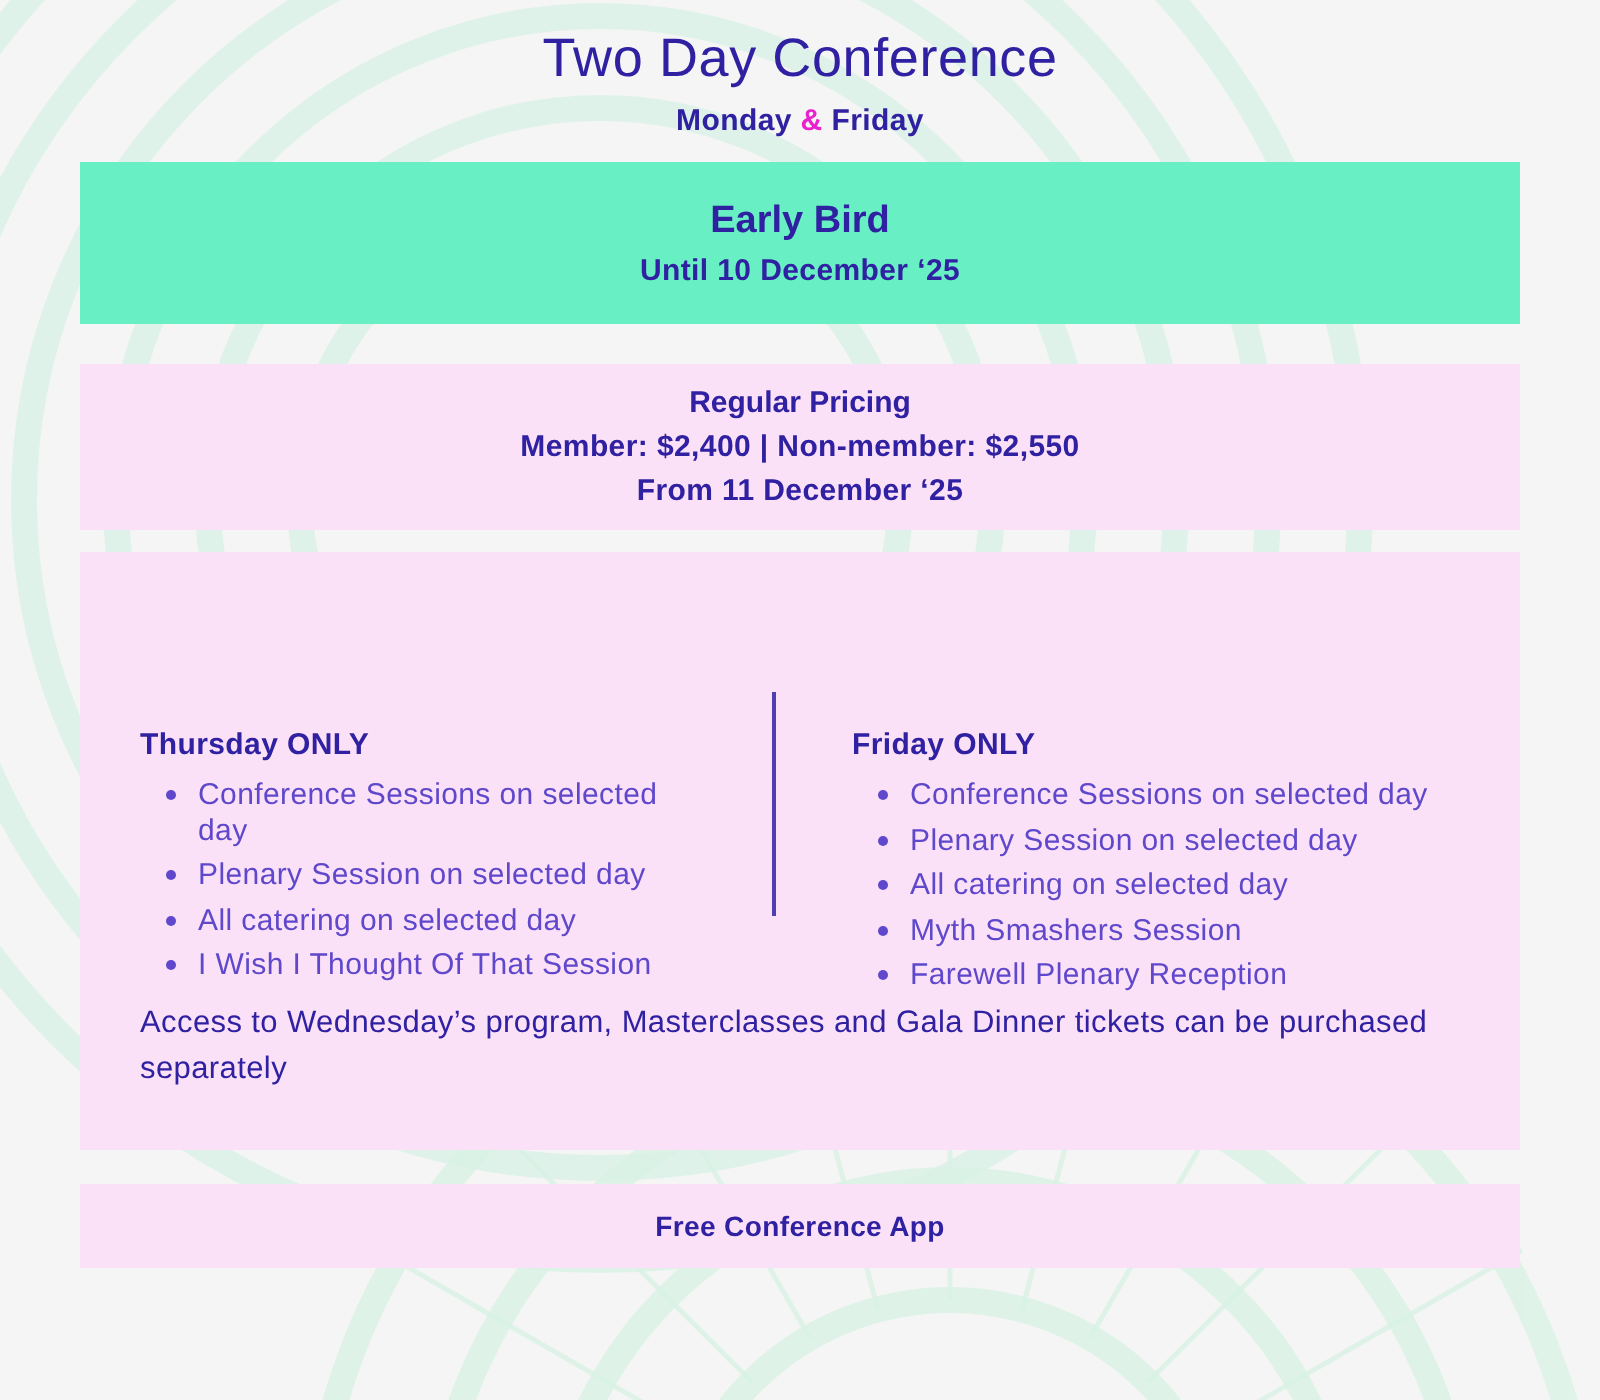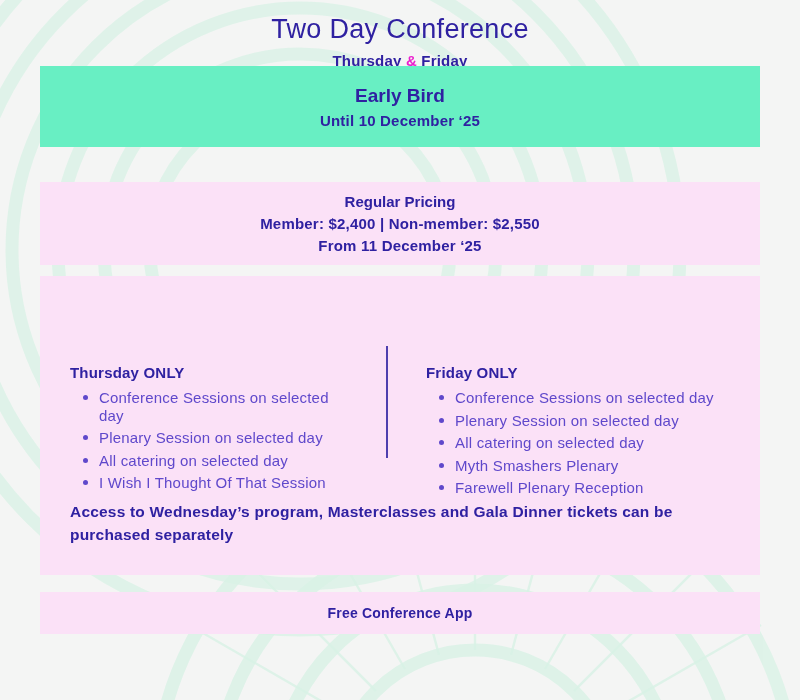--- a/index.html
+++ b/index.html
@@ -28,21 +28,21 @@
     margin-top:7px;color:var(--indigo);font-size:15px;font-weight:bold;letter-spacing:.2px;
   }
   .page-subtitle .amp{color:var(--magenta);}
 
   
   .band{
     left:40px;width:720px;display:flex;flex-direction:column;
     align-items:center;justify-content:center;text-align:center;
     color:var(--indigo);font-weight:bold;
   }
-  .band-early{top:66px;height:81px;background:var(--green);gap:5px;}
+  .band-early{top:81px;height:81px;background:var(--green);gap:5px;}
   .band-regular{top:182px;height:83px;background:var(--pink);gap:5px;}
   .band-title-lg{font-size:19px;}
   .band-title-md{font-size:15px;}
   .band-line{font-size:15px;letter-spacing:.2px;}
 
   
   .panel{top:276px;left:40px;width:720px;height:299px;background:var(--pink);}
   .col{position:absolute;top:52px;margin-top:36px;}
   .col-thu{left:30px;width:320px;}
   .col-fri{left:386px;width:330px;}
@@ -56,21 +56,21 @@
   .dot{
     position:absolute;left:1px;top:6px;width:5px;height:5px;border-radius:50%;
     background:var(--purple);
   }
   .divider{
     position:absolute;left:346px;top:70px;width:1.5px;height:112px;
     background:var(--indigo);opacity:.85;
   }
   .panel-note{
     position:absolute;left:30px;top:224px;width:650px;
-    color:var(--indigo);font-size:15.5px;font-weight:bold;line-height:23px;letter-spacing:.2px;
+    color:var(--indigo);font-size:15.5px;font-weight:normal;line-height:23px;letter-spacing:.2px;
   }
 
   
   .band-app{top:592px;height:42px;background:var(--pink);}
   .band-app .band-line{font-size:14px;}
 </style>
 </head>
 <body>
 
 <div class="stage">
@@ -99,21 +99,21 @@
       <line x1="475" y1="650" x2="475" y2="460"></line>
       <line x1="439" y1="655" x2="390" y2="471"></line>
       <line x1="405" y1="669" x2="310" y2="504"></line>
       <line x1="376" y1="691" x2="242" y2="557"></line>
       <line x1="354" y1="720" x2="189" y2="625"></line>
     </g>
   </svg>
 
   <div class="layer header">
     <div class="page-title">Two Day Conference</div>
-    <div class="page-subtitle"><span>Thursday </span><span class="amp">&amp;</span><span> Friday</span></div>
+    <div class="page-subtitle"><span>Monday </span><span class="amp">&amp;</span><span> Friday</span></div>
   </div>
 
   <div class="layer band band-early">
     <div class="band-title-lg">Early Bird</div>
     <div class="band-line">Until 10 December ‘25</div>
   </div>
 
   <div class="layer band band-regular">
     <div class="band-title-md">Regular Pricing</div>
     <div class="band-line">Member: $2,400 | Non-member: $2,550</div>
@@ -133,21 +133,21 @@
     </div>
 
     <div class="divider"></div>
 
     <div class="col col-fri">
       <div class="col-title">Friday ONLY</div>
       <ul class="inc-list">
         <li><span class="dot"></span><span>Conference Sessions on selected day</span></li>
         <li><span class="dot"></span><span>Plenary Session on selected day</span></li>
         <li><span class="dot"></span><span>All catering on selected day</span></li>
-        <li><span class="dot"></span><span>Myth Smashers Plenary</span></li>
+        <li><span class="dot"></span><span>Myth Smashers Session</span></li>
         <li><span class="dot"></span><span>Farewell Plenary Reception</span></li>
       </ul>
     </div>
 
     <div class="panel-note">Access to Wednesday’s program, Masterclasses and Gala Dinner tickets can be purchased separately</div>
   </div>
 
   <div class="layer band band-app">
     <div class="band-line">Free Conference App</div>
   </div>

